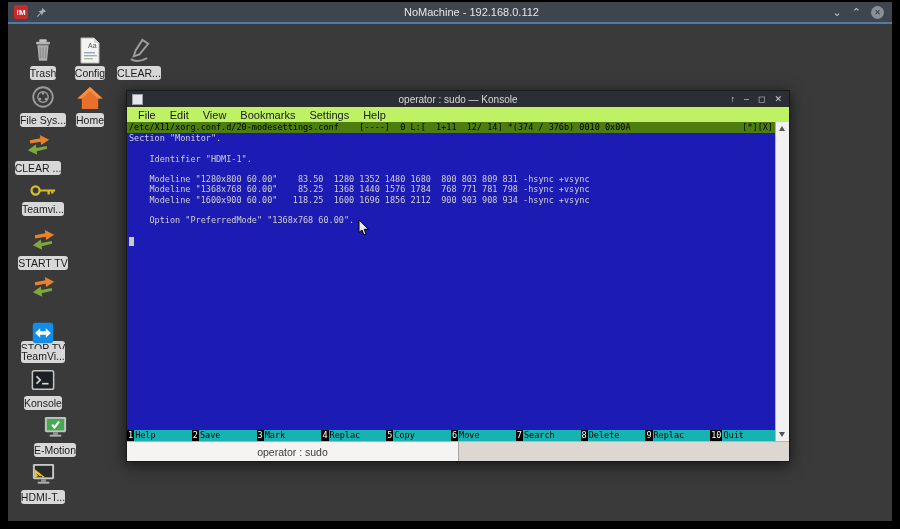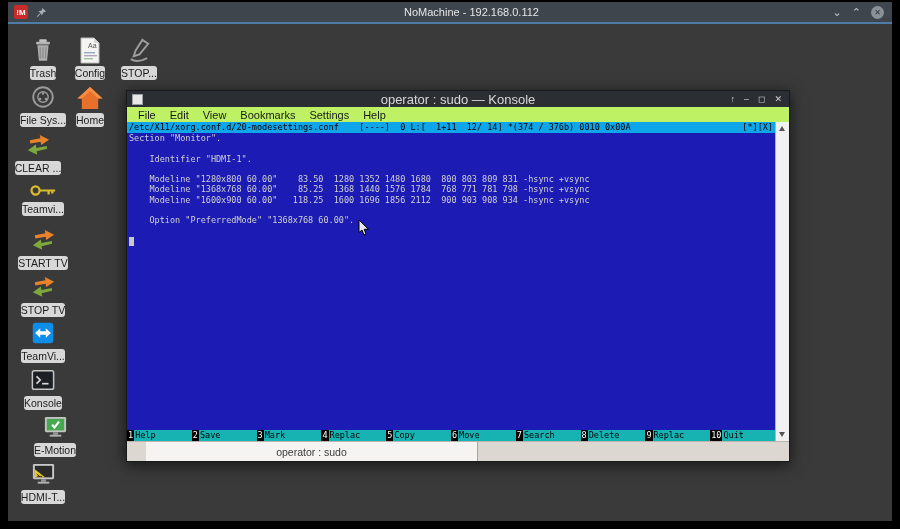--- a/index.html
+++ b/index.html
@@ -25,50 +25,50 @@
   .dicon .glyph{height:28px;display:flex;align-items:center;justify-content:center;}
   .dicon .lbl{margin-top:2px;background:#d8d8d8;color:#1c1c1c;font-size:10.5px;
     padding:0 0;border-radius:3px;white-space:nowrap;line-height:14px;}
 
   
   .kwin{position:absolute;left:126px;top:90px;width:664px;height:372px;
     box-shadow:0 3px 14px rgba(0,0,0,.65);border:1px solid #17191b;box-sizing:border-box;
     display:flex;flex-direction:column;}
   .ktitle{height:16px;background:#2b2f33;display:flex;align-items:center;position:relative;flex:0 0 16px;}
   .ktitle .appicon{width:9px;height:9px;background:#e8e8e8;border:1px solid #9aa0a5;margin-left:5px;}
-  .ktitle .txt{position:absolute;left:0;right:0;text-align:center;color:#d8d8d8;font-size:13px;}
+  .ktitle .txt{position:absolute;left:0;right:0;text-align:center;color:#d8d8d8;font-size:10px;}
   .kctrls{margin-left:auto;display:flex;gap:9px;margin-right:7px;color:#cfcfcf;font-size:9px;z-index:2;}
   .kmenu{height:15px;background:#bef264;display:flex;align-items:center;font-size:11px;
     color:#17191b;padding-left:4px;flex:0 0 15px;}
   .kmenu span{padding:0 7px;}
   .kbody{flex:1;display:flex;min-height:0;}
 
   
   .term{flex:1;background:#1c1cb5;position:relative;
     font-family:"DejaVu Sans Mono",monospace;font-size:8.5px;line-height:10.3px;color:#d0d0d0;}
-  .mc-head{height:11px;background:#0ea5e9;color:#000;display:flex;justify-content:space-between;
+  .mc-head{height:11px;background:#4d7c0f;color:#000;display:flex;justify-content:space-between;
     white-space:pre;padding:0 2px;align-items:center;}
   .mc-body{position:absolute;top:11px;left:2px;right:0;}
   .mc-body .line{height:10.3px;white-space:pre;}
   .block-cursor{display:inline-block;width:5px;height:9px;background:#c9c9c9;vertical-align:middle;}
   .mc-fkeys{position:absolute;left:0;right:0;bottom:0;height:11px;background:#000;display:flex;}
   .fk{flex:1;display:flex;align-items:stretch;}
   .fk .n{color:#fff;padding:0 1px;display:flex;align-items:center;}
   .fk .l{flex:1;background:#17b3b3;color:#000;display:flex;align-items:center;padding-left:1px;}
 
   
   .kscroll{flex:0 0 13px;background:#f1f1f1;border-left:1px solid #b5b5b5;position:relative;}
   .sb-arrow{position:absolute;left:3px;width:0;height:0;border-left:3.5px solid transparent;border-right:3.5px solid transparent;}
   .sb-up{top:4px;border-bottom:5px solid #555;}
   .sb-down{bottom:4px;border-top:5px solid #555;}
 
   
   .ktabs{flex:0 0 19px;background:#dcd8d1;display:flex;border-top:1px solid #b9b5ae;}
   .ktab{width:50%;background:#f5f4f2;border-right:1px solid #aaa69f;display:flex;
-    align-items:center;justify-content:center;font-size:10.5px;color:#3a3a38;margin-left:19px;}
+    align-items:center;justify-content:center;font-size:10.5px;color:#3a3a38;}
 
   
   .mouse{position:absolute;left:358px;top:219px;z-index:50;}
 </style>
 </head>
 <body>
 
 <div class="nx-titlebar">
   <div class="nx-logo">!M</div>
   <div class="nx-pin">
@@ -112,21 +112,21 @@
   <span class="lbl">Config</span>
 </div>
 
 <div class="dicon" style="left:107px;top:36px;">
   <span class="glyph">
     <svg width="27" height="27" viewBox="0 0 28 28">
         <path d="M17 3 l6 4 -9 11 -6 2 2 -6 Z" fill="none" stroke="#9d9d9d" stroke-width="2"></path>
         <path d="M5 23 q5 3 12 1 l5 -2" fill="none" stroke="#9d9d9d" stroke-width="2"></path>
       </svg>
   </span>
-  <span class="lbl">STOP...</span>
+  <span class="lbl">CLEAR...</span>
 </div>
 
 <div class="dicon" style="left:11px;top:83px;">
   <span class="glyph">
     <svg width="26" height="26" viewBox="0 0 28 28">
         <circle cx="14" cy="14" r="10.5" fill="none" stroke="#9b9b9b" stroke-width="2"></circle>
         <circle cx="14" cy="14" r="5.6" fill="none" stroke="#9b9b9b" stroke-width="1.5"></circle>
         <circle cx="14" cy="10.3" r="1.4" fill="#9b9b9b"></circle>
         <circle cx="10.8" cy="16.2" r="1.4" fill="#9b9b9b"></circle>
         <circle cx="17.2" cy="16.2" r="1.4" fill="#9b9b9b"></circle>
@@ -168,21 +168,21 @@
 <div class="dicon" style="left:11px;top:226px;">
   <span class="glyph">
     <svg width="27" height="26" viewBox="0 0 28 26">
         <path d="M5 8 L16 6 L15.3 2.5 L25 7.5 L16.8 13 L16.2 9.5 L5.5 11.5 Z" fill="#e8832a"></path>
         <path d="M23 17 L12 19.5 L12.7 23 L3 18.5 L11.2 12.5 L11.8 16 L22.5 14 Z" fill="#7da93c"></path>
       </svg>
   </span>
   <span class="lbl">START TV</span>
 </div>
 
-<div class="dicon" style="left:11px;top:273px;">
+<div class="dicon" style="left:11px;top:273px;gap:38px;">
   <span class="glyph">
     <svg width="27" height="26" viewBox="0 0 28 26">
         <path d="M5 8 L16 6 L15.3 2.5 L25 7.5 L16.8 13 L16.2 9.5 L5.5 11.5 Z" fill="#e8832a"></path>
         <path d="M23 17 L12 19.5 L12.7 23 L3 18.5 L11.2 12.5 L11.8 16 L22.5 14 Z" fill="#7da93c"></path>
       </svg>
   </span>
   <span class="lbl">STOP TV</span>
 </div>
 
 <div class="dicon" style="left:11px;top:319px;">

